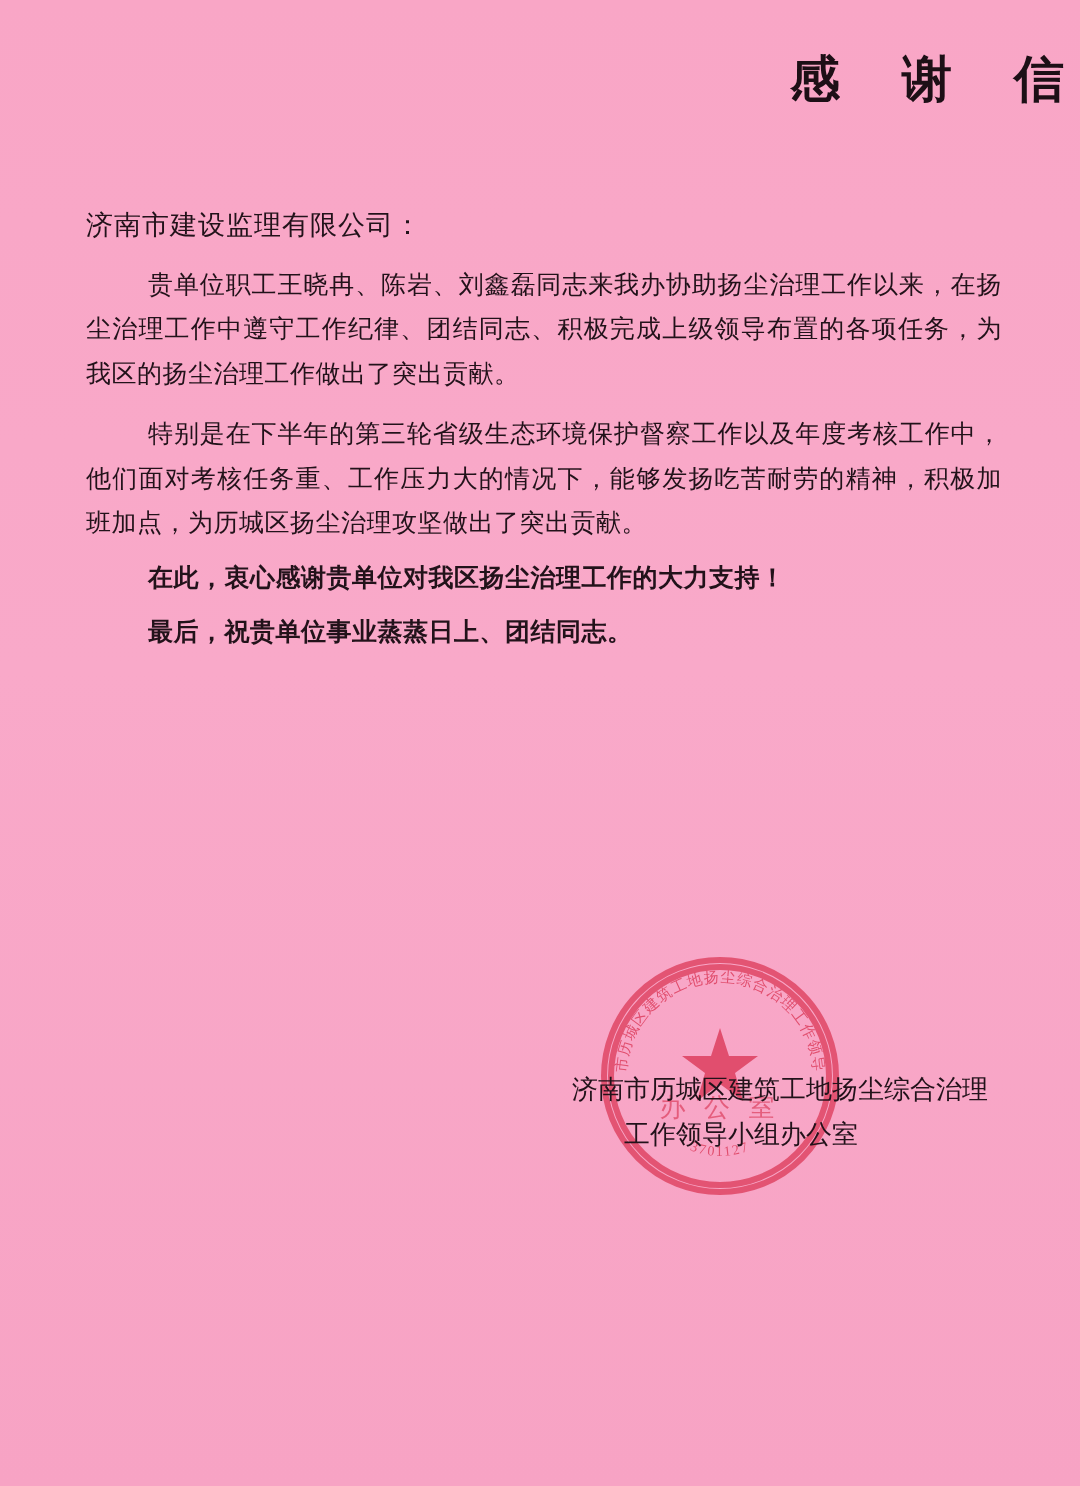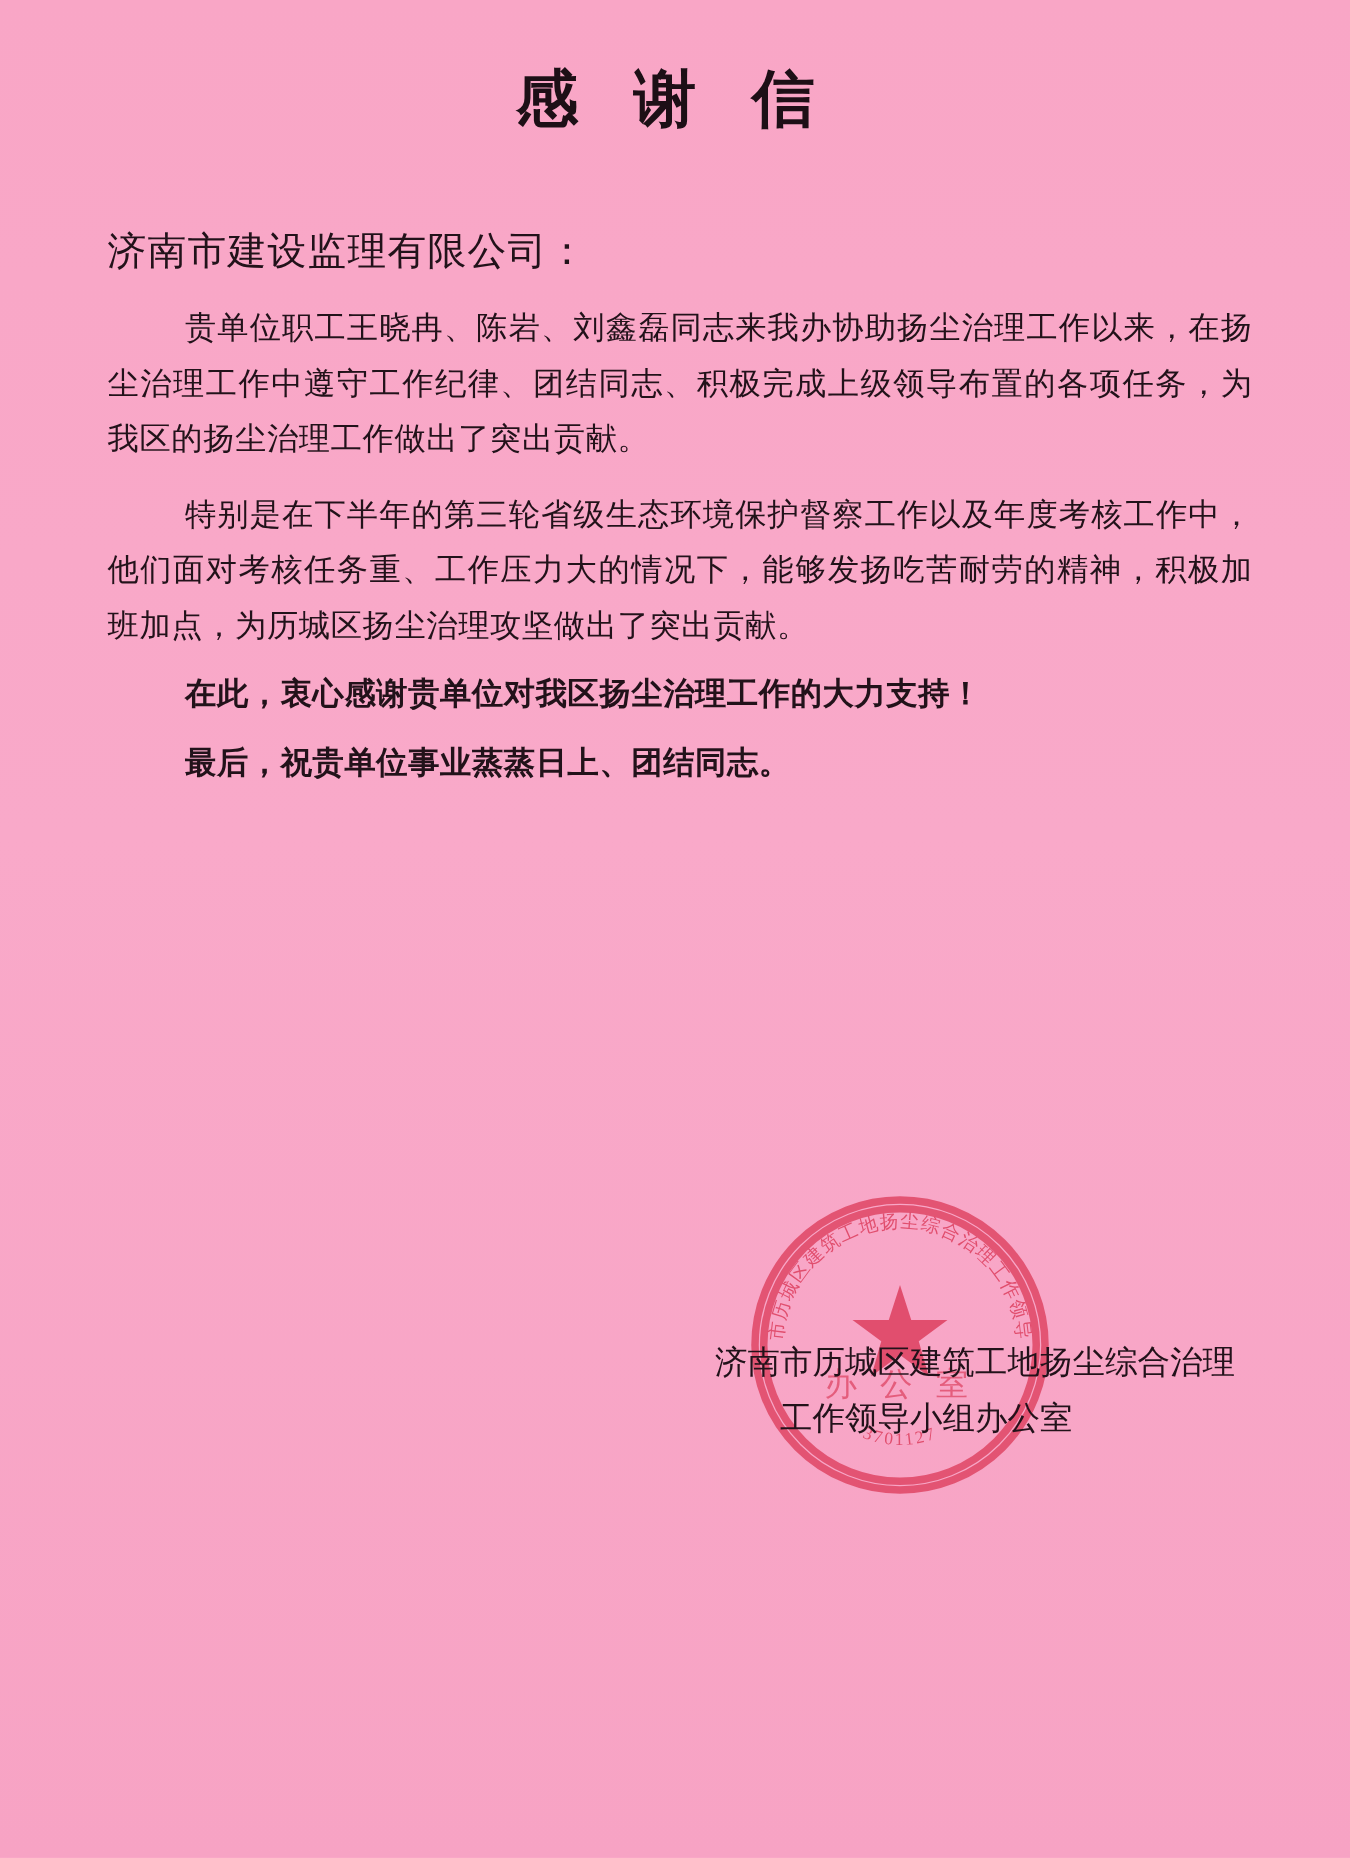--- a/index.html
+++ b/index.html
@@ -17,36 +17,36 @@
   }
   .page {
     position: relative;
     width: 1080px;
     height: 1486px;
     box-sizing: border-box;
     padding: 0;
     background: linear-gradient(180deg, #f9a6c6 0%, #f9a9c9 45%, #f7a3c4 100%);
   }
   .title {
-    text-align: center;
+    text-align: right;
     font-size: 50px;
     font-weight: bold;
     letter-spacing: 16px;
     padding-top: 46px;
     color: #1d0f16;
-    font-family: Liberation Serif, serif;
+    font-family: Liberation Mono, monospace;
   }
   .body-block {
     margin: 0;
     padding: 0 78px 0 86px;
   }
   .salutation {
-    font-size: 31px;
+    font-size: 27px;
     line-height: 1.55;
-    margin-top: 64px;
+    margin-top: 92px;
     letter-spacing: 1px;
     color: #22121a;
   }
   p.para {
     font-size: 25px;
     line-height: 1.78;
     margin: 16px 0 0 0;
     text-indent: 62px;
     text-align: justify;
     letter-spacing: 0.5px;

